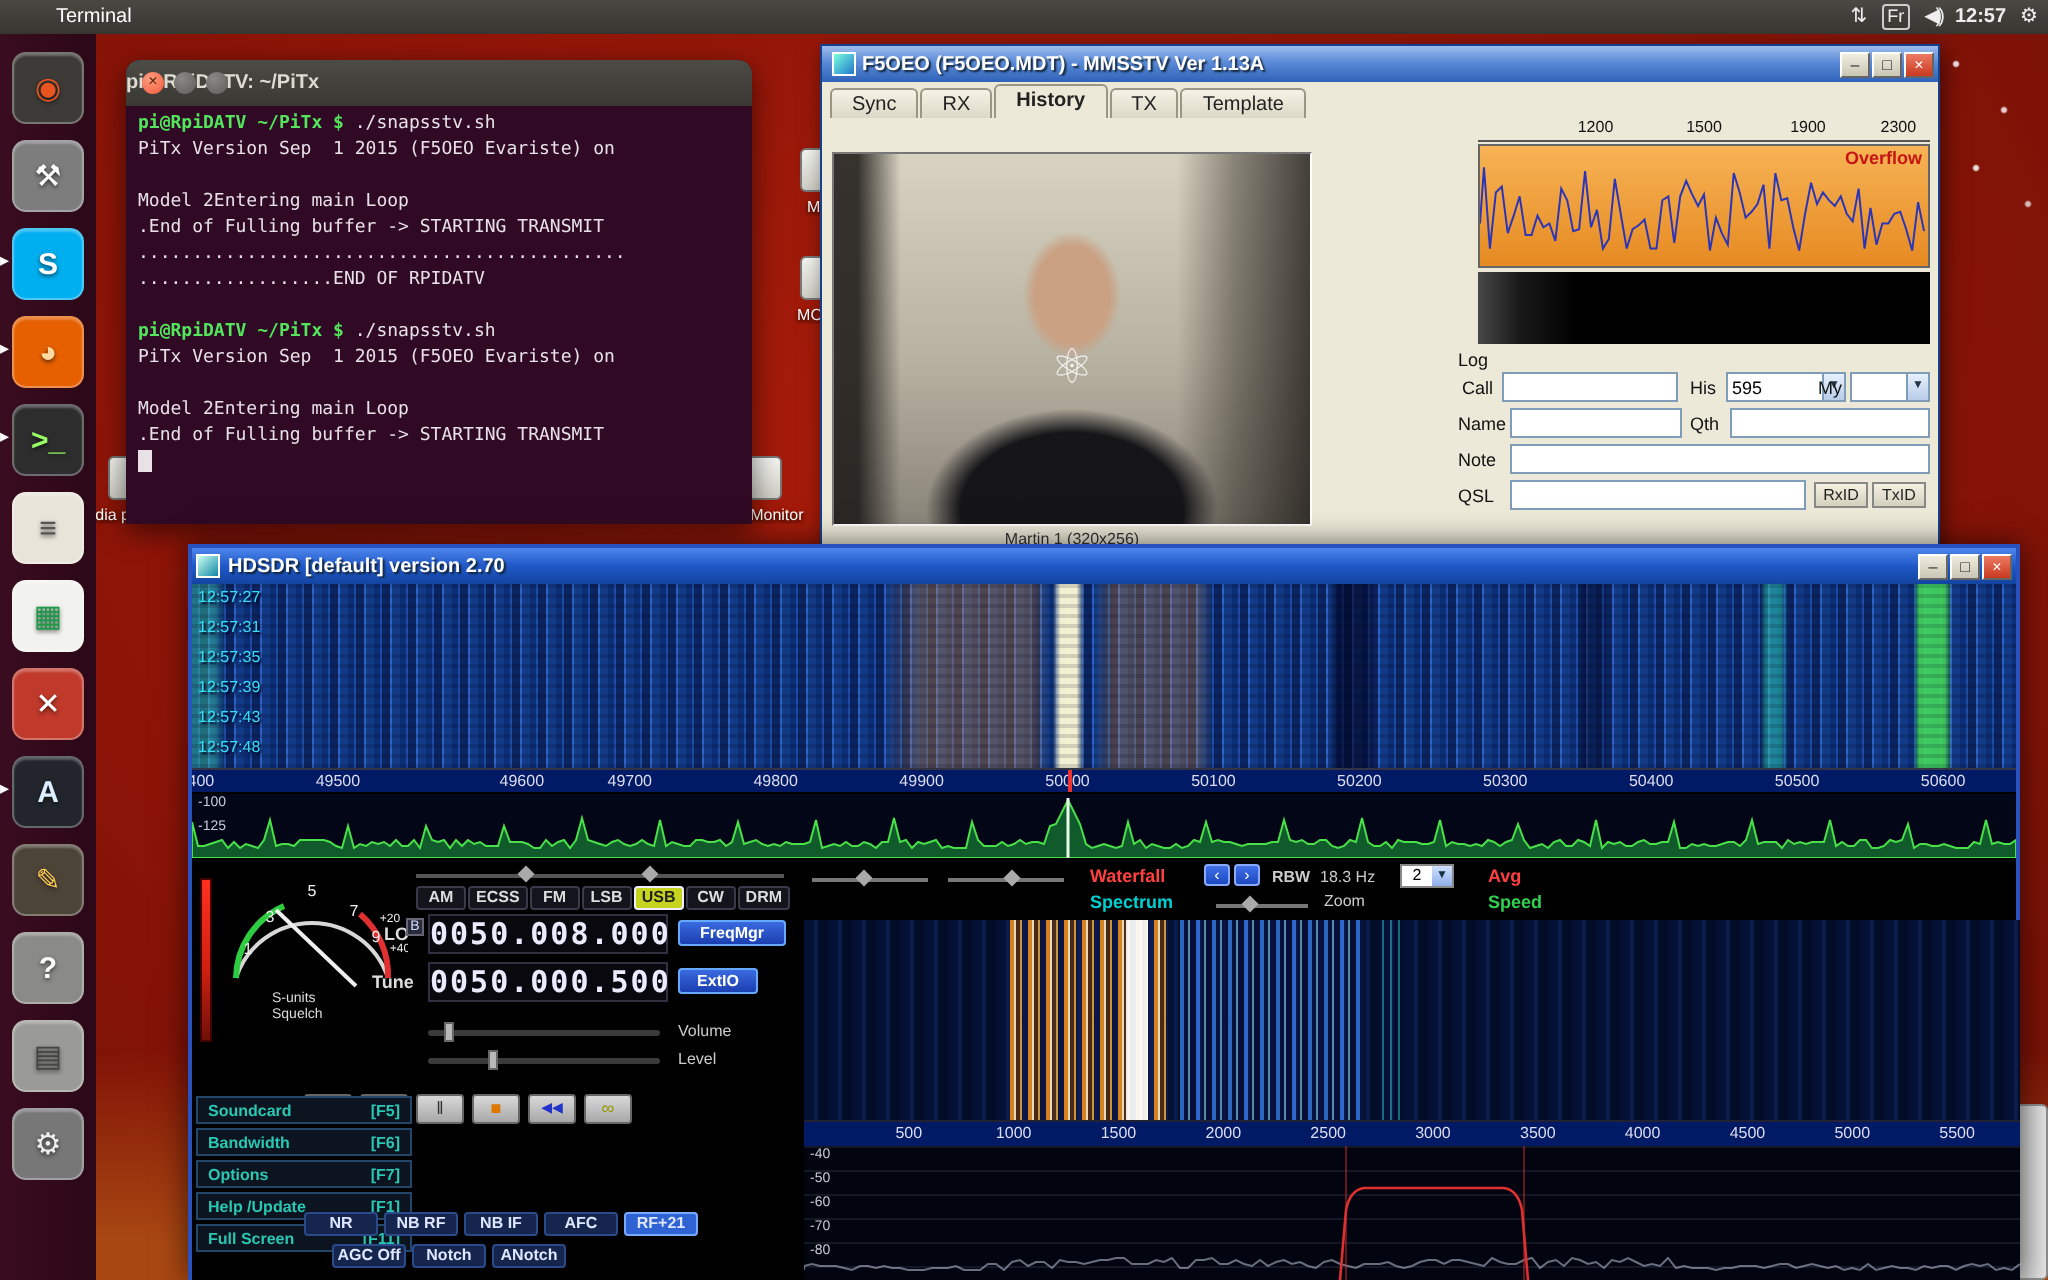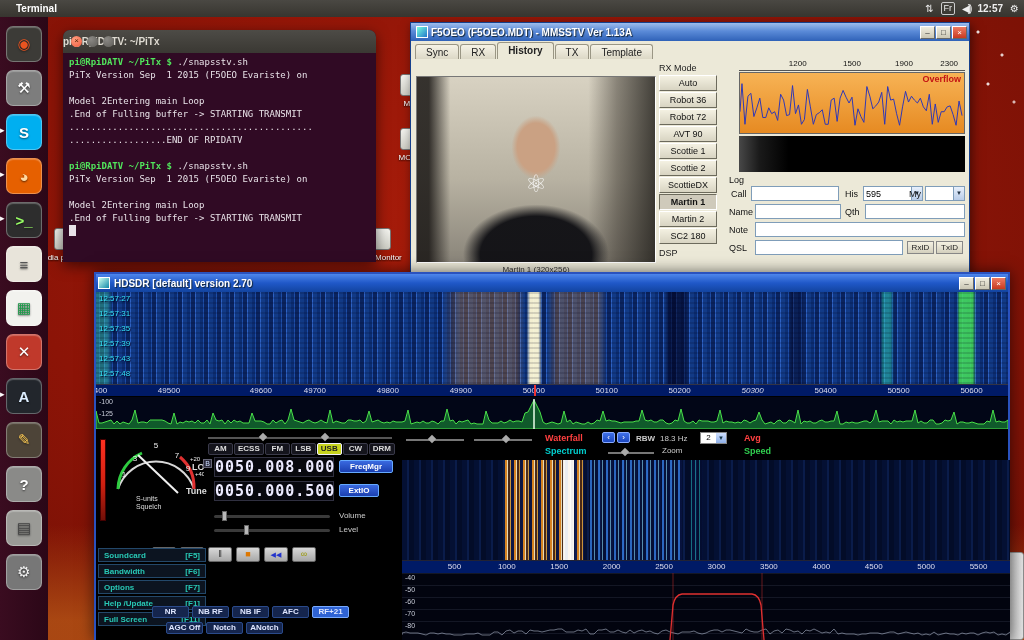--- a/index.html
+++ b/index.html
@@ -14,21 +14,21 @@
  radial-gradient(circle 2px at 1014px 102px,rgba(255,255,255,.7) 0 1px,transparent 2px),
  radial-gradient(circle 2px at 968px 120px,rgba(255,255,255,.6) 0 1px,transparent 2px),
  linear-gradient(180deg,rgba(120,20,10,0) 82%,rgba(195,100,25,.65) 97%),
  radial-gradient(ellipse at 45% 35%,#a81c0a 0%,#8c1407 55%,#6f1005 100%)}
 .dicon{position:absolute;width:58px;text-align:center;z-index:1}
 .dicon-img{width:22px;height:22px;margin:0 auto;background:linear-gradient(180deg,#f5f5f0,#cfcfc6);border:1px solid #777;border-radius:3px}
 .dicon-label{font-size:8px;color:#fff;text-shadow:0 1px 2px #000;margin-top:3px;white-space:nowrap;overflow:hidden;text-overflow:ellipsis}
 
 
 #topbar{position:absolute;left:0;top:0;width:1024px;height:17px;background:linear-gradient(180deg,#4a4843,#37352f);color:#eee;z-index:6;display:flex;align-items:center;font-size:10px}
-#topbar .title{margin-left:16px;font-weight:bold;color:#fff}
+#topbar .title{margin-left:28px;font-weight:normal;color:#fff}
 #topbar .right{margin-left:auto;display:flex;align-items:center;gap:7px;padding-right:5px}
 .frbadge{border:1px solid #ccc;border-radius:2px;padding:0 2px;font-size:9px;line-height:11px}
 
 
 #launcher{position:absolute;left:0;top:17px;width:48px;height:623px;background:linear-gradient(90deg,#3a0c20,#2b0717);z-index:5;padding-top:5px}
 .licon-wrap{position:relative;width:48px;height:44px;display:flex;align-items:center;justify-content:center}
 .larrow{position:absolute;left:0;top:15px;color:#fff;font-size:9px}
 .licon{width:36px;height:36px;border-radius:7px;border:1px solid rgba(255,255,255,.3);display:flex;align-items:center;justify-content:center;font-size:15px;font-weight:bold;color:#fff;text-shadow:0 1px 2px rgba(0,0,0,.6);box-shadow:inset 0 1px 1px rgba(255,255,255,.25)}
 
 
@@ -291,34 +291,20 @@
         <div class="tab">Sync</div>
         <div class="tab">RX</div>
         <div class="tab active">History</div>
         <div class="tab">TX</div>
         <div class="tab">Template</div>
       </div>
     <div class="cam">
       <span class="cam-emblem">⚛</span>
     </div>
     <div class="cam-caption">Martin 1 (320x256)</div>
-    <div class="rxpanel">
-        <div class="rxlabel">RX Mode</div>
-        <div class="rxbtn">Auto</div>
-        <div class="rxbtn">Robot 36</div>
-        <div class="rxbtn">Robot 72</div>
-        <div class="rxbtn">AVT 90</div>
-        <div class="rxbtn">Scottie 1</div>
-        <div class="rxbtn">Scottie 2</div>
-        <div class="rxbtn">ScottieDX</div>
-        <div class="rxbtn active">Martin 1</div>
-        <div class="rxbtn">Martin 2</div>
-        <div class="rxbtn">SC2 180</div>
-        <div class="rxlabel" style="margin-top: 4px;">DSP</div>
-      </div>
     <div class="ruler">
         <span style="left: 26%;">1200</span>
         <span style="left: 50%;">1500</span>
         <span style="left: 73%;">1900</span>
         <span style="left: 93%;">2300</span>
       </div>
     <div class="mspec">
       <span class="overflow">Overflow</span>
     <svg viewBox="0 0 226 62" preserveAspectRatio="none" style="position: absolute; left: 0px; top: 0px; width: 100%; height: 100%;">
           <path d="M0,40 L2,11 L5,53 L8,24 L11,21 L14,45 L17,36 L20,26 L23,46 L26,46 L29,36 L32,42 L35,40 L38,49 L41,22 L44,28 L47,44 L50,43 L53,13 L56,42 L59,33 L62,53 L65,48 L68,17 L71,35 L74,53 L77,43 L80,41 L83,38 L86,53 L89,53 L92,28 L95,26 L98,50 L101,26 L104,18 L107,25 L110,31 L113,25 L116,54 L119,37 L122,45 L125,51 L128,14 L131,24 L134,37 L137,34 L140,30 L143,20 L146,53 L149,14 L152,28 L155,27 L158,42 L161,54 L164,35 L167,19 L170,30 L173,24 L176,28 L179,31 L182,26 L185,35 L188,39 L191,22 L194,53 L197,32 L200,51 L203,40 L206,40 L209,35 L212,34 L215,43 L218,54 L221,29 L224,44" stroke="#2b35b8" fill="none" stroke-width="1"></path>
@@ -369,21 +355,21 @@
     <div class="fscale">
         <span style="left: 0%;">49400</span>
         <span style="left: 8%;">49500</span>
         <span style="left: 16%; margin-left: 19px;">49600</span>
         <span style="left: 24%;">49700</span>
         <span style="left: 32%;">49800</span>
         <span style="left: 40%;">49900</span>
         <span style="left: 48%;">50000</span>
         <span style="left: 56%;">50100</span>
         <span style="left: 64%;">50200</span>
-        <span style="left: 72%; font-style: italic;">50300</span>
+        <span style="left: 72%;">50300</span>
         <span style="left: 80%;">50400</span>
         <span style="left: 88%;">50500</span>
         <span style="left: 96%;">50600</span>
         <div class="cmark" style="left: 48%;"></div>
       </div>
     <div class="spec1">
         <svg viewBox="0 0 912 32" preserveAspectRatio="none" style="position: absolute; left: 0px; top: 0px; width: 100%; height: 100%;">
           <path d="M0,32 L0,14 L3,26 L6,26 L9,25 L12,24 L15,23 L18,27 L21,24 L24,27 L27,25 L30,26 L33,27 L36,23 L39,13 L42,26 L45,25 L48,25 L51,26 L54,23 L57,23 L60,23 L63,23 L66,23 L69,24 L72,26 L75,27 L78,16 L81,27 L84,25 L87,26 L90,24 L93,25 L96,24 L99,26 L102,23 L105,26 L108,26 L111,23 L114,27 L117,16 L120,23 L123,24 L126,23 L129,27 L132,23 L135,26 L138,23 L141,25 L144,24 L147,26 L150,26 L153,26 L156,16 L159,24 L162,24 L165,24 L168,25 L171,27 L174,27 L177,23 L180,26 L183,24 L186,23 L189,27 L192,23 L195,12 L198,23 L201,24 L204,25 L207,26 L210,24 L213,23 L216,25 L219,26 L222,25 L225,23 L228,25 L231,26 L234,13 L237,26 L240,24 L243,25 L246,26 L249,26 L252,23 L255,23 L258,24 L261,24 L264,23 L267,26 L270,24 L273,14 L276,25 L279,24 L282,23 L285,25 L288,26 L291,25 L294,26 L297,24 L300,25 L303,25 L306,25 L309,24 L312,13 L315,27 L318,26 L321,25 L324,26 L327,24 L330,26 L333,26 L336,24 L339,25 L342,27 L345,24 L348,24 L351,12 L354,24 L357,23 L360,27 L363,24 L366,25 L369,24 L372,23 L375,27 L378,26 L381,27 L384,27 L387,27 L390,14 L393,23 L396,26 L399,26 L402,26 L405,24 L408,26 L411,25 L414,23 L417,25 L420,24 L423,24 L426,25 L429,16 L432,15 L435,9 L438,3 L441,9 L444,15 L447,25 L450,27 L453,26 L456,25 L459,26 L462,27 L465,26 L468,14 L471,25 L474,23 L477,27 L480,25 L483,26 L486,27 L489,27 L492,25 L495,27 L498,26 L501,23 L504,24 L507,14 L510,24 L513,23 L516,24 L519,24 L522,25 L525,26 L528,25 L531,25 L534,25 L537,25 L540,24 L543,24 L546,13 L549,23 L552,24 L555,23 L558,25 L561,25 L564,23 L567,23 L570,26 L573,27 L576,26 L579,23 L582,24 L585,12 L588,24 L591,26 L594,26 L597,24 L600,27 L603,23 L606,24 L609,24 L612,24 L615,25 L618,25 L621,24 L624,13 L627,26 L630,24 L633,25 L636,25 L639,26 L642,25 L645,26 L648,23 L651,24 L654,26 L657,24 L660,23 L663,15 L666,23 L669,27 L672,26 L675,25 L678,27 L681,24 L684,23 L687,26 L690,26 L693,23 L696,24 L699,26 L702,13 L705,27 L708,24 L711,25 L714,24 L717,26 L720,26 L723,24 L726,23 L729,25 L732,25 L735,24 L738,24 L741,14 L744,27 L747,27 L750,25 L753,26 L756,25 L759,26 L762,26 L765,25 L768,24 L771,24 L774,26 L777,23 L780,13 L783,25 L786,24 L789,24 L792,24 L795,27 L798,23 L801,25 L804,24 L807,25 L810,24 L813,24 L816,24 L819,13 L822,26 L825,24 L828,26 L831,26 L834,23 L837,23 L840,27 L843,27 L846,26 L849,23 L852,24 L855,23 L858,15 L861,27 L864,25 L867,25 L870,26 L873,26 L876,25 L879,26 L882,27 L885,27 L888,27 L891,24 L894,25 L897,13 L900,25 L903,24 L906,25 L909,25 L912,23 L912,32 Z" stroke="#49e049" fill="rgba(30,160,60,.55)" stroke-width="1"></path>
           <path d="M438,2 L438,32" stroke="#eaffea" fill="none" stroke-width="1.5"></path>
         </svg>

